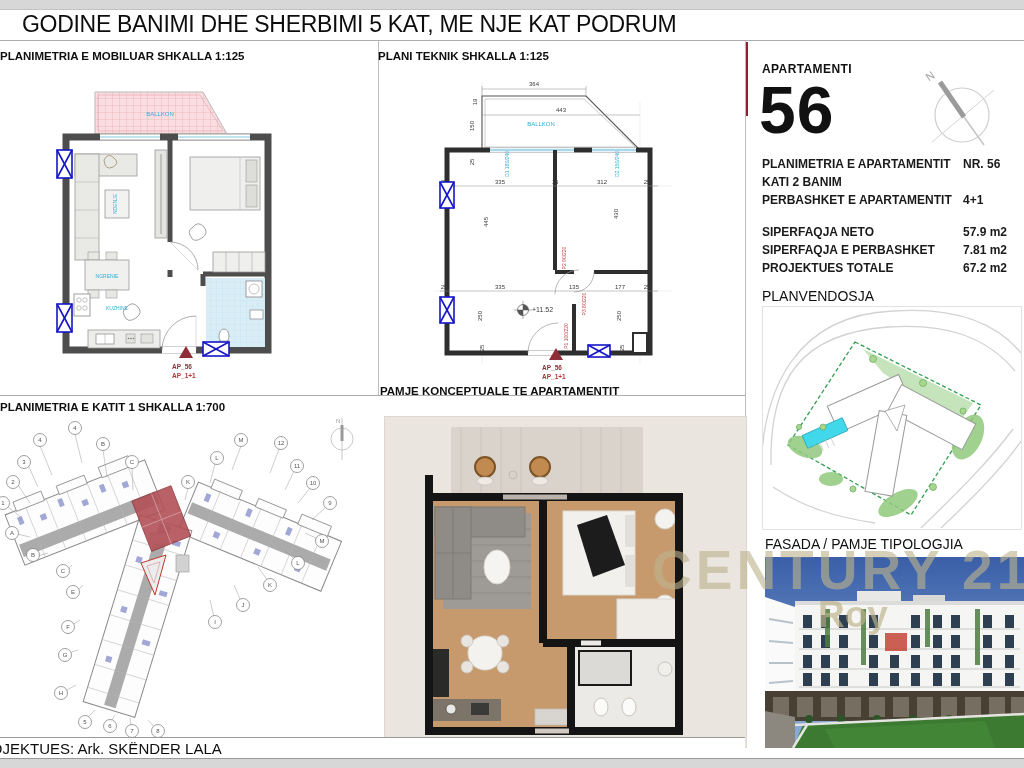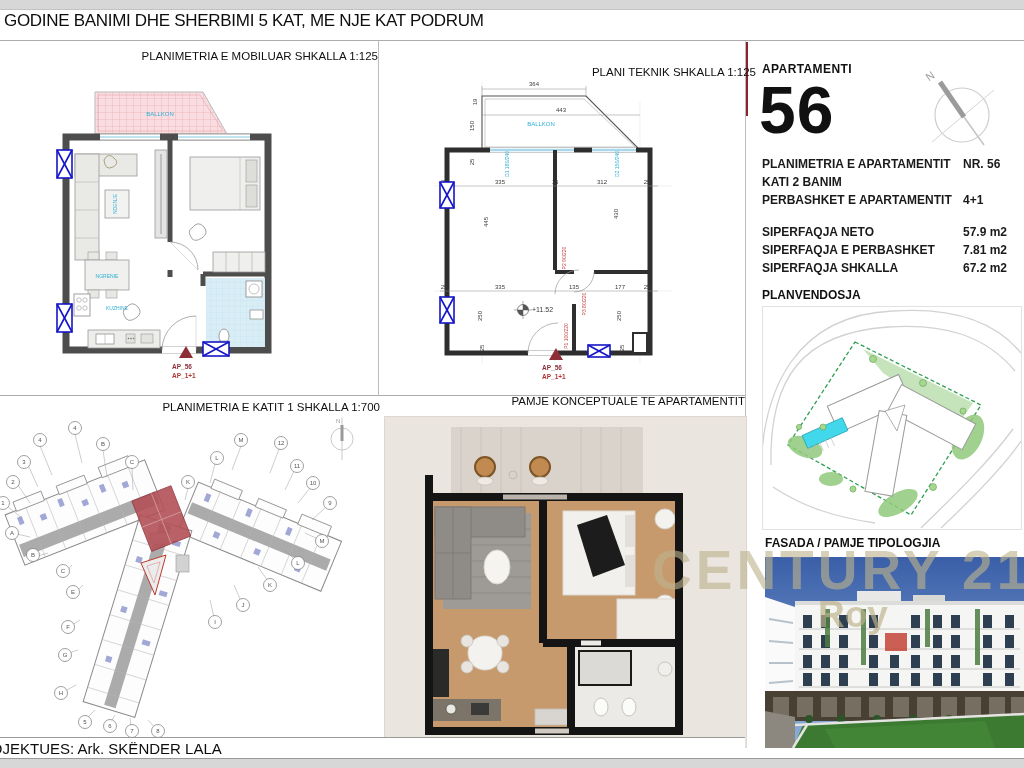--- a/index.html
+++ b/index.html
@@ -1,29 +1,29 @@
 <!DOCTYPE html>
 <html><head>
 <meta charset="utf-8">
 <style>
   html,body{margin:0;padding:0}
   body{width:1024px;height:768px;position:relative;overflow:hidden;background:#fff;
        font-family:"Liberation Sans",sans-serif;color:#111}
   .abs{position:absolute}
   .topstrip{left:0;top:0;width:1024px;height:9px;background:#d7d7d7;border-bottom:1px solid #c2c2c2}
-  .sheet-title{left:4px;top:11px;font-size:17px;letter-spacing:-0.3px;color:#0d0d0d;white-space:nowrap}
+  .sheet-title{left:22px;top:11px;font-size:23px;letter-spacing:-0.3px;color:#0d0d0d;white-space:nowrap}
   .hline{background:#adadad}
   .vline{background:#bdbdbd}
-  .hdr{font-weight:normal;font-size:11.5px;color:#0f0f0f;text-align:right;white-space:nowrap}
+  .hdr{font-weight:bold;font-size:11.5px;color:#0f0f0f;text-align:left;white-space:nowrap}
   .redline{left:746px;top:42px;width:2px;height:74px;background:#8c2130}
   .apt-heading{left:762px;top:62px;font-size:12px;font-weight:bold;letter-spacing:.4px}
   .apt-number{left:759px;top:72px;font-size:66px;font-weight:bold;letter-spacing:1px}
   .inforow{position:absolute;left:762px;width:256px;font-size:12px;font-weight:bold;color:#1a1a1a;white-space:nowrap}
   .inforow .val{position:absolute;left:201px;top:0}
-  .sec-label{font-size:12px;font-weight:bold;color:#101010;white-space:nowrap}
+  .sec-label{font-size:14px;font-weight:normal;color:#101010;white-space:nowrap}
   .siteplan-box{left:762px;top:306px;width:258px;height:222px;border:1px solid #e2e2e2;background:#fff}
   .facade-box{left:765px;top:557px;width:259px;height:191px}
   .render-box{left:384px;top:416px;width:361px;height:330px;background:#ebe5df;border:1px solid #ded7d0}
   .watermark{left:652px;top:538px;width:420px;font-size:55px;font-weight:bold;letter-spacing:4px;
              color:rgba(189,179,140,0.62);white-space:nowrap;z-index:30;pointer-events:none}
   .watermark-sub{left:818px;top:594px;font-size:37px;font-weight:bold;color:rgba(189,179,140,0.68);z-index:30;pointer-events:none}
   .footer-bar{left:0;top:737px;width:745px;height:21px;border-top:1px solid #9a9a9a;background:#fff}
   .footer-text{left:-30px;top:740px;font-size:15px;color:#0d0d0d;white-space:nowrap}
   .bottomstrip{left:0;top:758px;width:1024px;height:10px;background:#d7d7d7;border-top:1px solid #9a9a9a}
   svg text{font-family:"Liberation Sans",sans-serif}
@@ -44,23 +44,23 @@
 
 <div class="abs sheet-title">GODINE BANIMI DHE SHERBIMI 5 KAT, ME NJE KAT PODRUM</div>
 <div class="abs hline" style="left:0;top:40px;width:1024px;height:1px"></div>
 
 <div class="abs vline" style="left:378px;top:41px;width:1px;height:354px"></div>
 <div class="abs vline" style="left:745px;top:41px;width:1px;height:696px"></div>
 <div class="abs hline" style="left:0;top:395px;width:745px;height:1px"></div>
 <div class="abs redline"></div>
 
 <div class="abs hdr" style="left:0;top:50px;width:378px">PLANIMETRIA E MOBILUAR  SHKALLA 1:125</div>
-<div class="abs hdr" style="left:378px;top:66px;width:378px">PLANI TEKNIK   SHKALLA 1:125</div>
+<div class="abs hdr" style="left:378px;top:50px;width:378px">PLANI TEKNIK   SHKALLA 1:125</div>
 <div class="abs hdr" style="left:0;top:401px;width:380px">PLANIMETRIA E KATIT 1    SHKALLA 1:700</div>
-<div class="abs hdr" style="left:380px;top:395px;width:365px">PAMJE KONCEPTUALE TE APARTAMENTIT</div>
+<div class="abs hdr" style="left:380px;top:385px;width:365px">PAMJE KONCEPTUALE TE APARTAMENTIT</div>
 
 <svg class="abs" style="left:0;top:42px" width="378" height="353" viewBox="0 0 378 353">
   <defs>
     <pattern id="pg" width="7" height="7" patternUnits="userSpaceOnUse">
       <rect width="7" height="7" fill="#fadde0"></rect>
         <path d="M0,0H7M0,0V7" stroke="#e8a7ab" stroke-width="0.7"></path>
     </pattern>
     <pattern id="bt" width="6" height="6" patternUnits="userSpaceOnUse">
       <rect width="6" height="6" fill="#d9edf6"></rect>
         <path d="M0,0H6M0,0V6" stroke="#bcdeec" stroke-width="0.5"></path>
@@ -632,21 +632,21 @@
   <line x1="44" y1="57" x2="64" y2="85" stroke="#c4c4c4" stroke-width="1.5"></line>
   <line x1="20" y1="22" x2="44" y2="57" stroke="#9b9b9b" stroke-width="5"></line>
   <text x="6" y="20" font-size="11" fill="#a0a0a0" transform="rotate(-35 10 16)">N</text>
 </svg>
 
 <div class="inforow" style="top:157px"><span>PLANIMETRIA E APARTAMENTIT</span><span class="val">NR. 56</span></div>
 <div class="inforow" style="top:175px"><span>KATI 2 BANIM</span><span class="val"></span></div>
 <div class="inforow" style="top:193px"><span>PERBASHKET E APARTAMENTIT</span><span class="val">4+1</span></div>
 <div class="inforow" style="top:225px"><span>SIPERFAQJA NETO</span><span class="val">57.9 m2</span></div>
 <div class="inforow" style="top:243px"><span>SIPERFAQJA E PERBASHKET</span><span class="val">7.81 m2</span></div>
-<div class="inforow" style="top:261px"><span>SIPERFAQJA SHKALLA</span><span class="val">67.2 m2</span></div>
+<div class="inforow" style="top:261px"><span>PROJEKTUES TOTALE</span><span class="val">67.2 m2</span></div>
 
 <div class="abs sec-label" style="left:762px;top:288px">PLANVENDOSJA</div>
 
 <div class="abs siteplan-box">
 <svg width="258" height="222" viewBox="0 0 258 222">
   <g stroke="#d2d2d2" stroke-width="1.3" fill="none">
     <path d="M8,158 C6,70 40,26 125,20 C180,16 222,28 252,64"></path>
     <path d="M-2,178 C-4,78 36,8 130,4 C190,0 232,14 258,46"></path>
     <path d="M158,221 C200,180 228,152 250,122"></path>
     <path d="M178,221 C215,186 242,158 258,134"></path>

